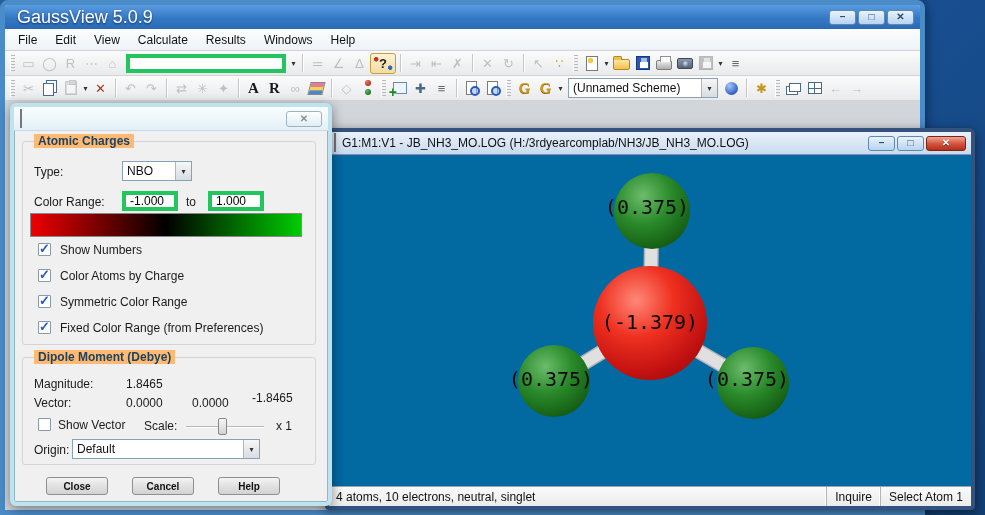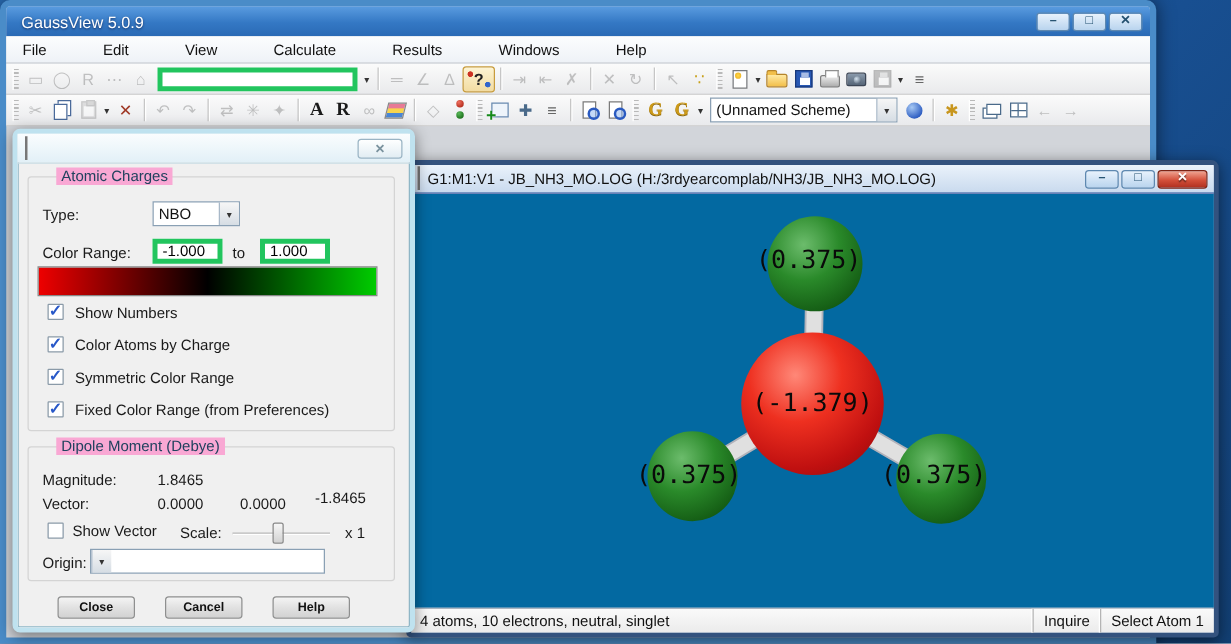--- a/index.html
+++ b/index.html
@@ -8,30 +8,30 @@
   #desktop { position:relative; width:985px; height:515px;
     background:linear-gradient(135deg,#2a6db5 0%,#1b57a0 45%,#123f73 100%); }
 
   
   #main-window { position:absolute; left:0; top:0; width:925px; height:515px;
     border:5px solid #4a8cc8; border-radius:8px 8px 0 0;
     background:#d2d5da; box-shadow:0 0 14px rgba(0,0,0,.5); }
   #main-titlebar { height:24px; display:flex; align-items:center; gap:6px; padding:0 6px;
     background:linear-gradient(#5a9ce0,#3478c4 55%,#2a6ab5);
     border-radius:3px 3px 0 0; }
-  #main-title { color:#fff; font-size:13px; text-shadow:0 1px 2px rgba(0,0,40,.6); }
+  #main-title { color:#fff; font-size:18px; text-shadow:0 1px 2px rgba(0,0,40,.6); }
   .winbtns { margin-left:auto; display:flex; gap:2px; }
   .wbtn { width:27px; height:15px; border:1px solid #5e88b0; border-radius:3px;
     background:linear-gradient(#e8f2fc,#b9d4ee); color:#23506f; font-size:10px;
     font-weight:bold; display:flex; align-items:center; justify-content:center; line-height:1; }
   .wbtn.close-red { width:40px; background:linear-gradient(#f0a492,#d4503a 55%,#b03020);
     border-color:#7c2314; color:#fff; text-shadow:0 1px 1px rgba(0,0,0,.5); }
 
   #menubar { height:22px; background:linear-gradient(#fcfdfe,#eef2f7);
-    border-bottom:1px solid #d0d4da; display:flex; align-items:center; padding:0 4px;gap:27px; }
+    border-bottom:1px solid #d0d4da; display:flex; align-items:center; padding:0 4px; }
   .menu-item { font-size:12px; color:#111; padding:3px 9px; cursor:default; }
 
   .toolbar { height:25px; background:linear-gradient(#fbfbfb,#e9eaec);
     border-bottom:1px solid #d4d4d4; display:flex; align-items:center; padding:0 2px; }
   .grip { width:5px; height:17px; margin:0 3px;
     background:repeating-linear-gradient(180deg,#b9b9b9 0 1px,transparent 1px 3px);
     border-left:1px solid #fff; }
   .sep { width:1px; height:18px; background:#c6c6c6; margin:0 4px; box-shadow:1px 0 0 #fff; }
   .tb { min-width:21px; height:21px; display:flex; align-items:center; justify-content:center;
     font-size:13px; color:#4a5560; border:1px solid transparent; border-radius:2px; }
@@ -116,22 +116,22 @@
     border:4px solid #bfe2ef; border-radius:6px; background:#f0f0f0;
     box-shadow:0 3px 12px rgba(0,0,0,.45), inset 0 0 0 1px #8fb6c6; }
   #cd-titlebar { height:24px; display:flex; align-items:center; gap:6px; padding:0 6px;
     background:linear-gradient(#fafdfe,#e2f0f7); border-bottom:1px solid #c8dbe4; }
   #cd-title { font-size:12px; color:#1a1a1a; }
   #cd-close { margin-left:auto; width:36px; height:16px; border:1px solid #9ab4c4; border-radius:3px;
     background:linear-gradient(#feffff,#e2edf3); color:#7a929e; font-size:10px; font-weight:bold;
     display:flex; align-items:center; justify-content:center; }
   #cd-client { position:relative; width:100%; height:347px; font-size:12px; color:#1a1a1a; }
   .groupbox { position:absolute; border:1px solid #d4d4d4; border-radius:3px; }
-  .gb-label { position:absolute; top:-8px; left:22px; background:#f9a8d4; padding:0 4px;
-    font-size:12px; color:#21425e; }
+  .gb-label { position:absolute; top:-8px; left:11px; background:#fdba74; padding:0 4px;
+    font-size:12px; color:#21425e;font-weight:bold; }
   .dlabel { position:absolute; font-size:12px; color:#1a1a1a; }
   #gradient-bar { position:absolute; left:16px; top:82px; width:272px; height:24px;
     border:1px solid #888; }
   .cb { position:absolute; width:13px; height:13px; background:#fff; border:1px solid #8a9aa8;
     border-radius:1px; }
   .cb.on::after { content:"✓"; position:absolute; left:0; top:-3px; font-size:13px;
     font-weight:bold; color:#2858c8; }
   .slider-groove { position:absolute; width:78px; height:2px; background:#b8b8b8;
     border-bottom:1px solid #fff; }
   .slider-thumb { position:absolute; width:9px; height:17px; border:1px solid #888; border-radius:2px;
@@ -379,20 +379,21 @@
       <span class="dlabel" style="left:178px;top:265px;">0.0000</span>
       <span class="dlabel" style="left:238px;top:260px;text-align:right;">-1.8465</span>
       <span class="cb" style="left:24px;top:287px;"></span>
       <span class="dlabel" style="left:44px;top:287px;">Show Vector</span>
       <span class="dlabel" style="left:130px;top:288px;">Scale:</span>
       <span class="slider-groove" style="left:172px;top:295px;"></span>
       <span class="slider-thumb" style="left:204px;top:287px;"></span>
       <span class="dlabel" style="left:262px;top:288px;">x 1</span>
       <span class="dlabel" style="left:20px;top:312px;">Origin:</span>
       <span class="combo" style="position:absolute;left:58px;top:308px;width:188px;">
+        <span class="cval">Default</span>
         <span class="arrow" style="color: rgb(51, 51, 51);">▾</span>
       </span>
 
       <span class="pushbtn" style="left:32px;top:346px;">Close</span>
       <span class="pushbtn" style="left:118px;top:346px;">Cancel</span>
       <span class="pushbtn" style="left:204px;top:346px;">Help</span>
     </div>
   </div>
 
 </div>

